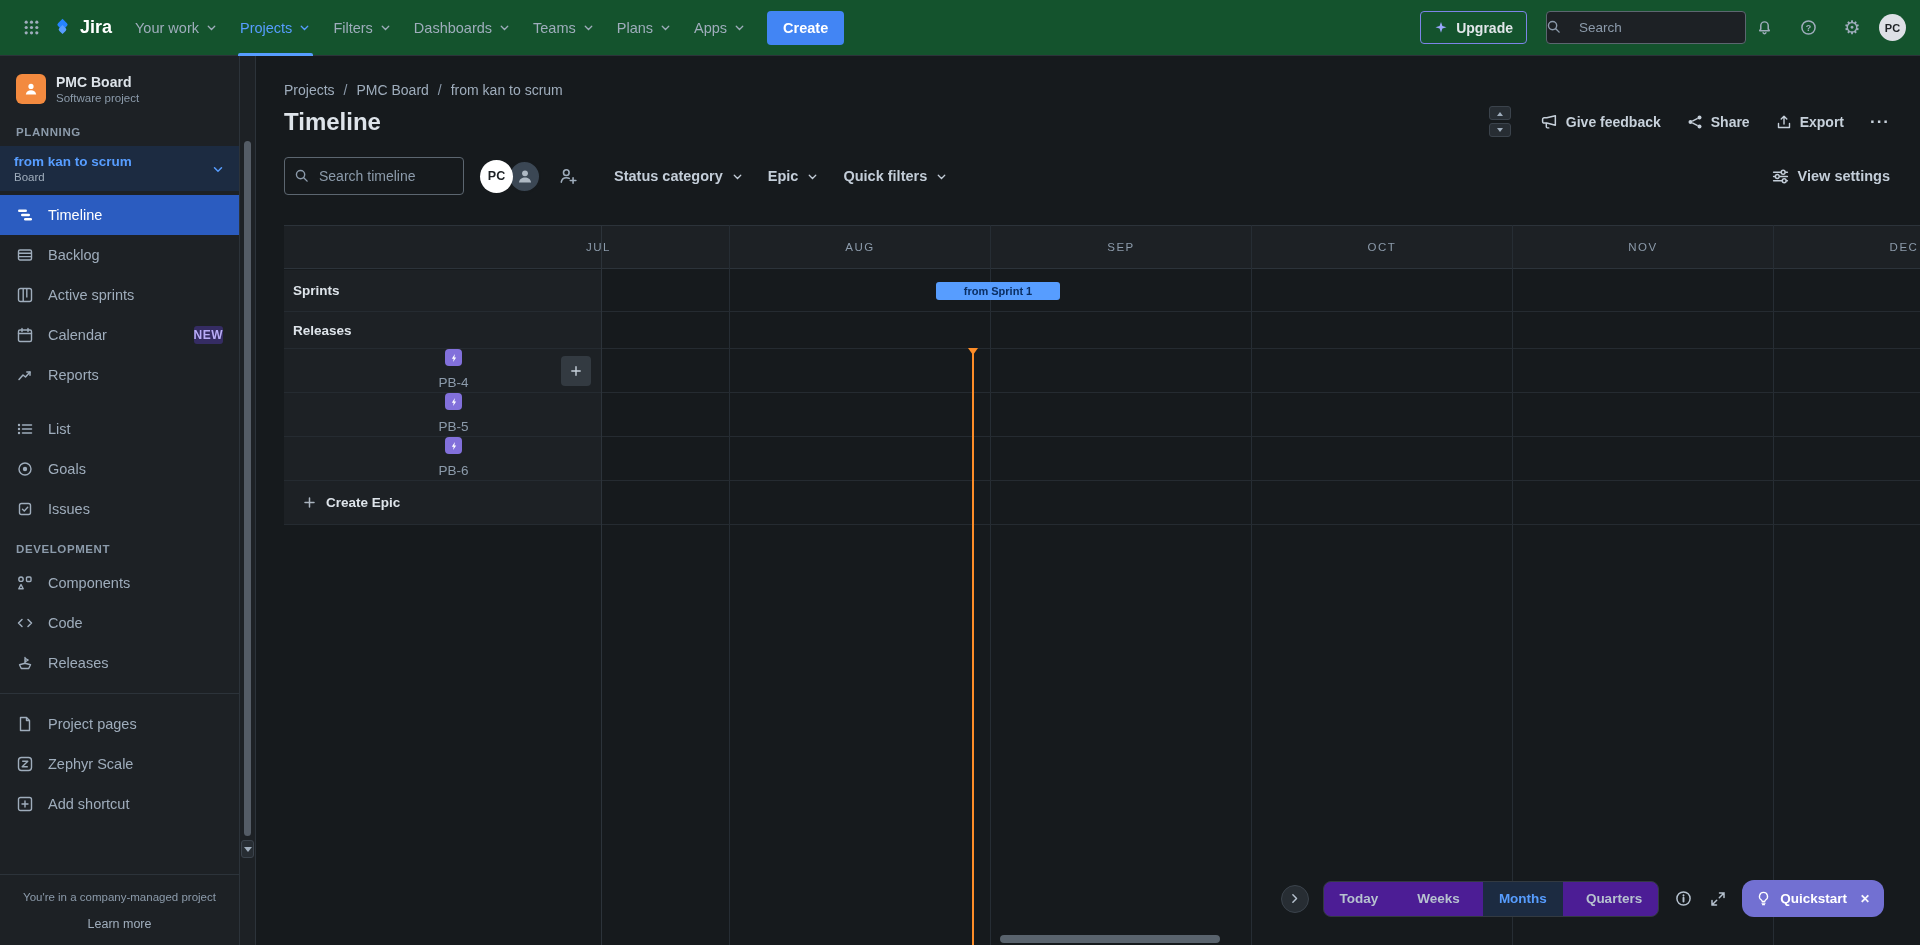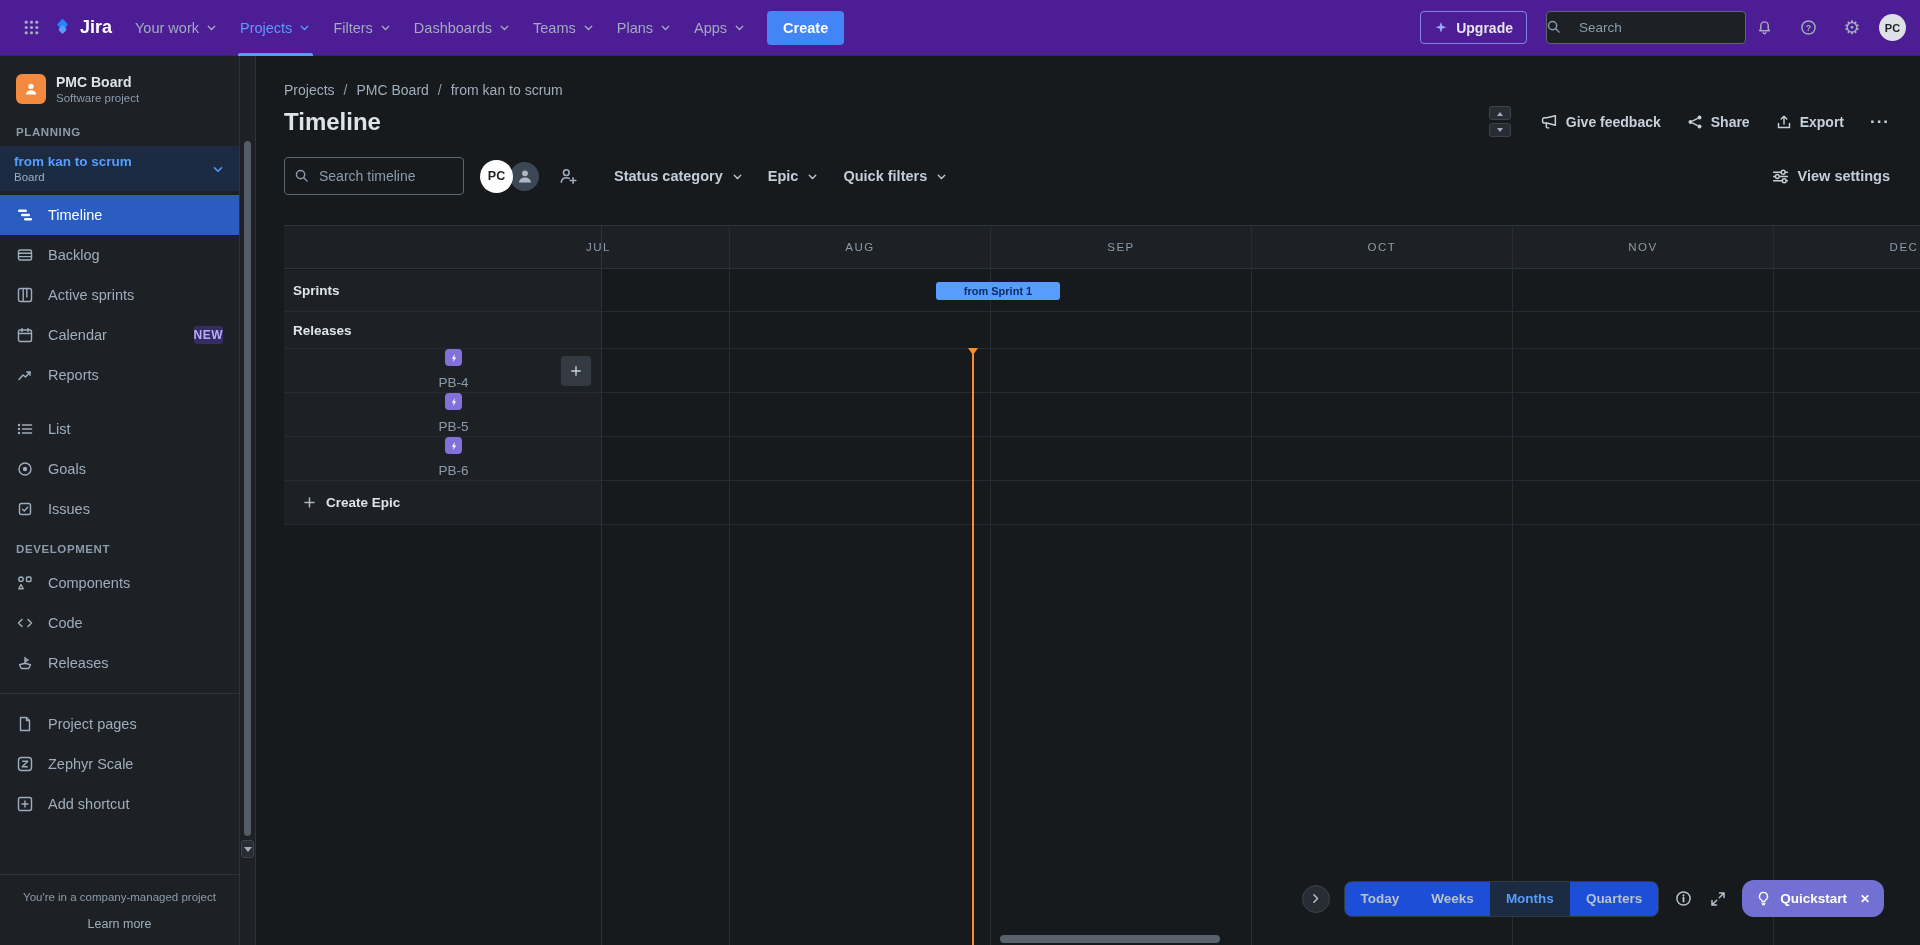--- a/index.html
+++ b/index.html
@@ -6,21 +6,21 @@
   html,body { width:1920px; height:945px; overflow:hidden; }
   body {
     background:#161a1d; color:#dee4ea;
     font-family:"Liberation Sans", sans-serif; font-size:14px;
   }
   button { font-family:inherit; cursor:pointer; }
   input { font-family:inherit; }
   svg { display:block; }
 
   
-  .topnav{height:56px;background:#4c1d95;border-bottom:1px solid #2c333a;display:flex;align-items:center;padding:0 14px;}
+  .topnav{height:56px;background:#14532d;border-bottom:1px solid #2c333a;display:flex;align-items:center;padding:0 14px;}
   .nav-icon-btn{width:34px;height:34px;display:flex;align-items:center;justify-content:center;color:#9fadbc;background:none;border:none;border-radius:4px;}
   .logo{display:flex;align-items:center;gap:7px;margin:0 12px 0 4px;background:none;border:none;color:#fff;font-size:18px;font-weight:bold;}
   .nav-item{display:flex;align-items:center;gap:6px;padding:0 11px;height:56px;color:#9fadbc;font-size:14.5px;background:none;border:none;position:relative;}
   .nav-item.active{color:#579dff;}
   .nav-item.active::after{content:"";position:absolute;left:9px;right:9px;bottom:0;height:3px;background:#579dff;border-radius:2px 2px 0 0;}
   .create-btn{margin-left:10px;height:34px;padding:0 16px;background:#4285f4;color:#fff;border:none;border-radius:4px;font-size:14.5px;font-weight:bold;}
   .topnav-right{margin-left:auto;display:flex;align-items:center;gap:10px;}
   .upgrade-btn{display:flex;align-items:center;gap:8px;height:33px;padding:0 13px;background:transparent;border:1px solid #7d84e8;border-radius:4px;color:#e2e6ea;font-size:14px;font-weight:bold;}
   .upgrade-btn .spark{color:#9ba8fd;}
   .top-search{position:relative;width:200px;height:33px;}
@@ -110,21 +110,21 @@
   .create-cell{padding-left:18px;gap:9px;}
   .create-plus{color:#aab4bf;}
   .sprint-bar{position:absolute;left:652px;top:12px;width:124px;height:18px;background:#579dff;border-radius:3px;color:#0a2e63;font-size:11px;font-weight:bold;display:flex;align-items:center;justify-content:center;border:none;padding:0 4px;white-space:nowrap;}
   .today-line{position:absolute;left:688px;top:123px;bottom:0;width:2px;background:#fd8d28;z-index:2;}
   .today-line::before{content:"";position:absolute;top:0;left:-4px;width:0;height:0;border:5px solid transparent;border-top:7px solid #fd8d28;}
   .hscroll-thumb{position:absolute;left:716px;bottom:2px;width:220px;height:8px;border-radius:4px;background:#59636d;z-index:4;}
 
   
   .bottom-bar{position:absolute;right:36px;bottom:28px;display:flex;align-items:center;gap:14px;z-index:6;}
   .circle-btn{width:28px;height:28px;border-radius:50%;background:#272d33;border:1px solid #3b434c;color:#b6c2cf;display:flex;align-items:center;justify-content:center;padding:0;}
-  .zoom-group{display:flex;background:#1d4ed8;border:1px solid #333a41;border-radius:8px;overflow:hidden;}
+  .zoom-group{display:flex;background:#4c1d95;border:1px solid #333a41;border-radius:8px;overflow:hidden;gap:7px;}
   .zoom-btn{padding:0 16px;height:34px;background:none;border:none;color:#b6c2cf;font-size:13.5px;font-weight:bold;}
   .zoom-btn.active{color:#579dff;background:#1c2b41;}
   .ghost-ic{background:none;border:none;color:#b6c2cf;display:flex;align-items:center;justify-content:center;padding:2px;}
   .quickstart{display:flex;align-items:center;gap:9px;height:37px;padding:0 14px;border-radius:12px;background:#7270d2;border:none;color:#fff;font-size:13.5px;font-weight:bold;}
   .qs-close{margin-left:4px;font-size:12px;color:#fff;opacity:.95;}
 </style>
 </head>
 <body>
 
 <nav class="topnav">

